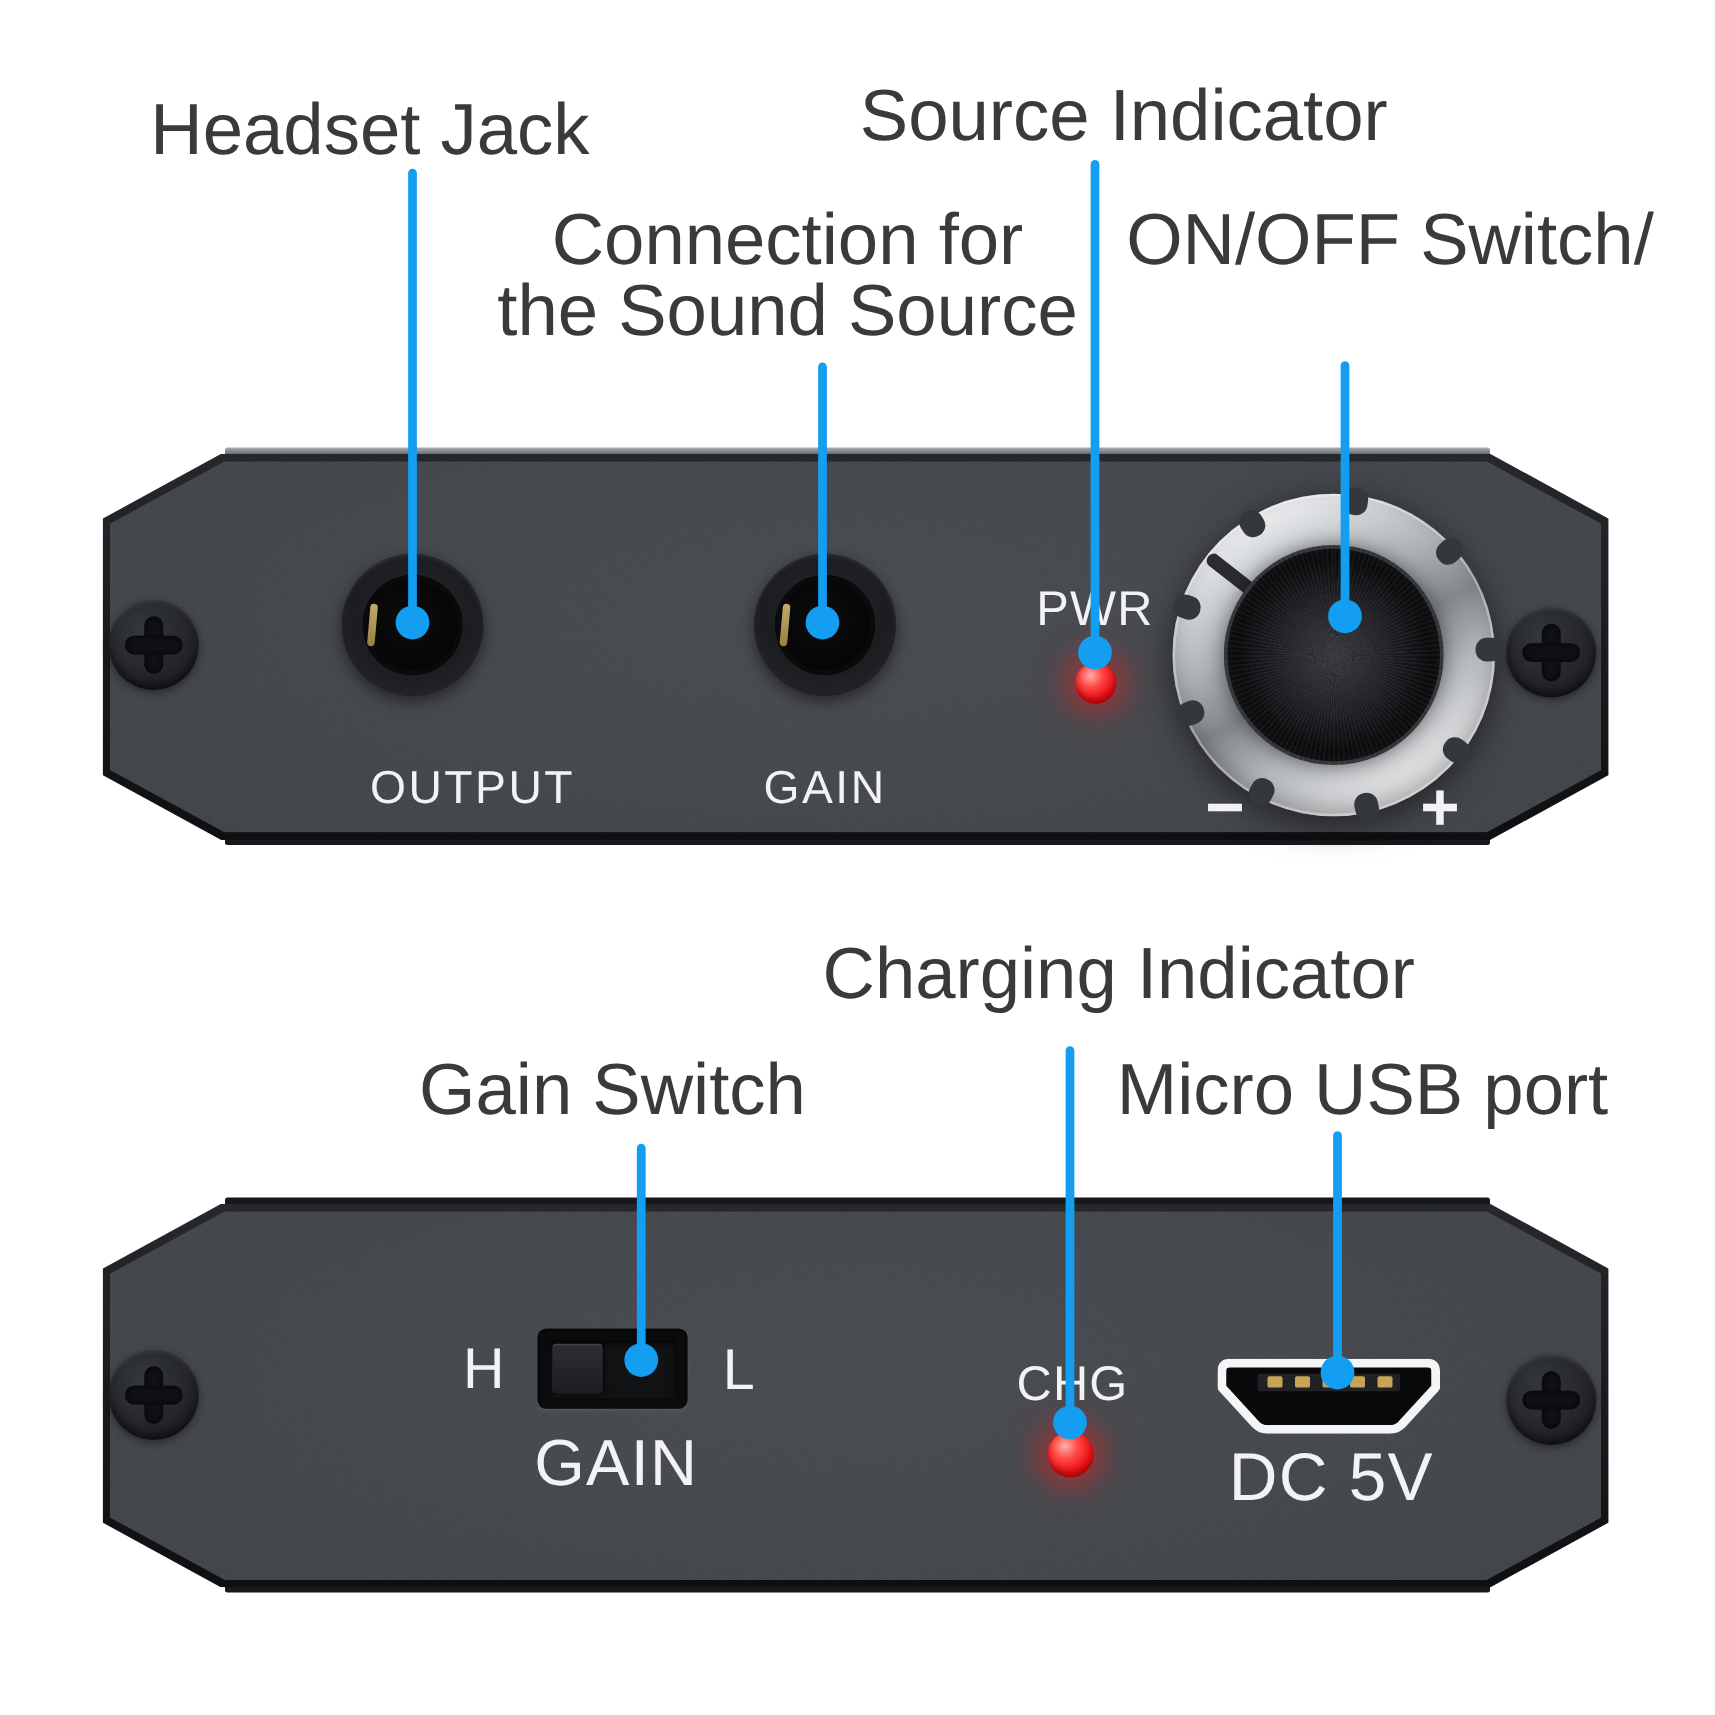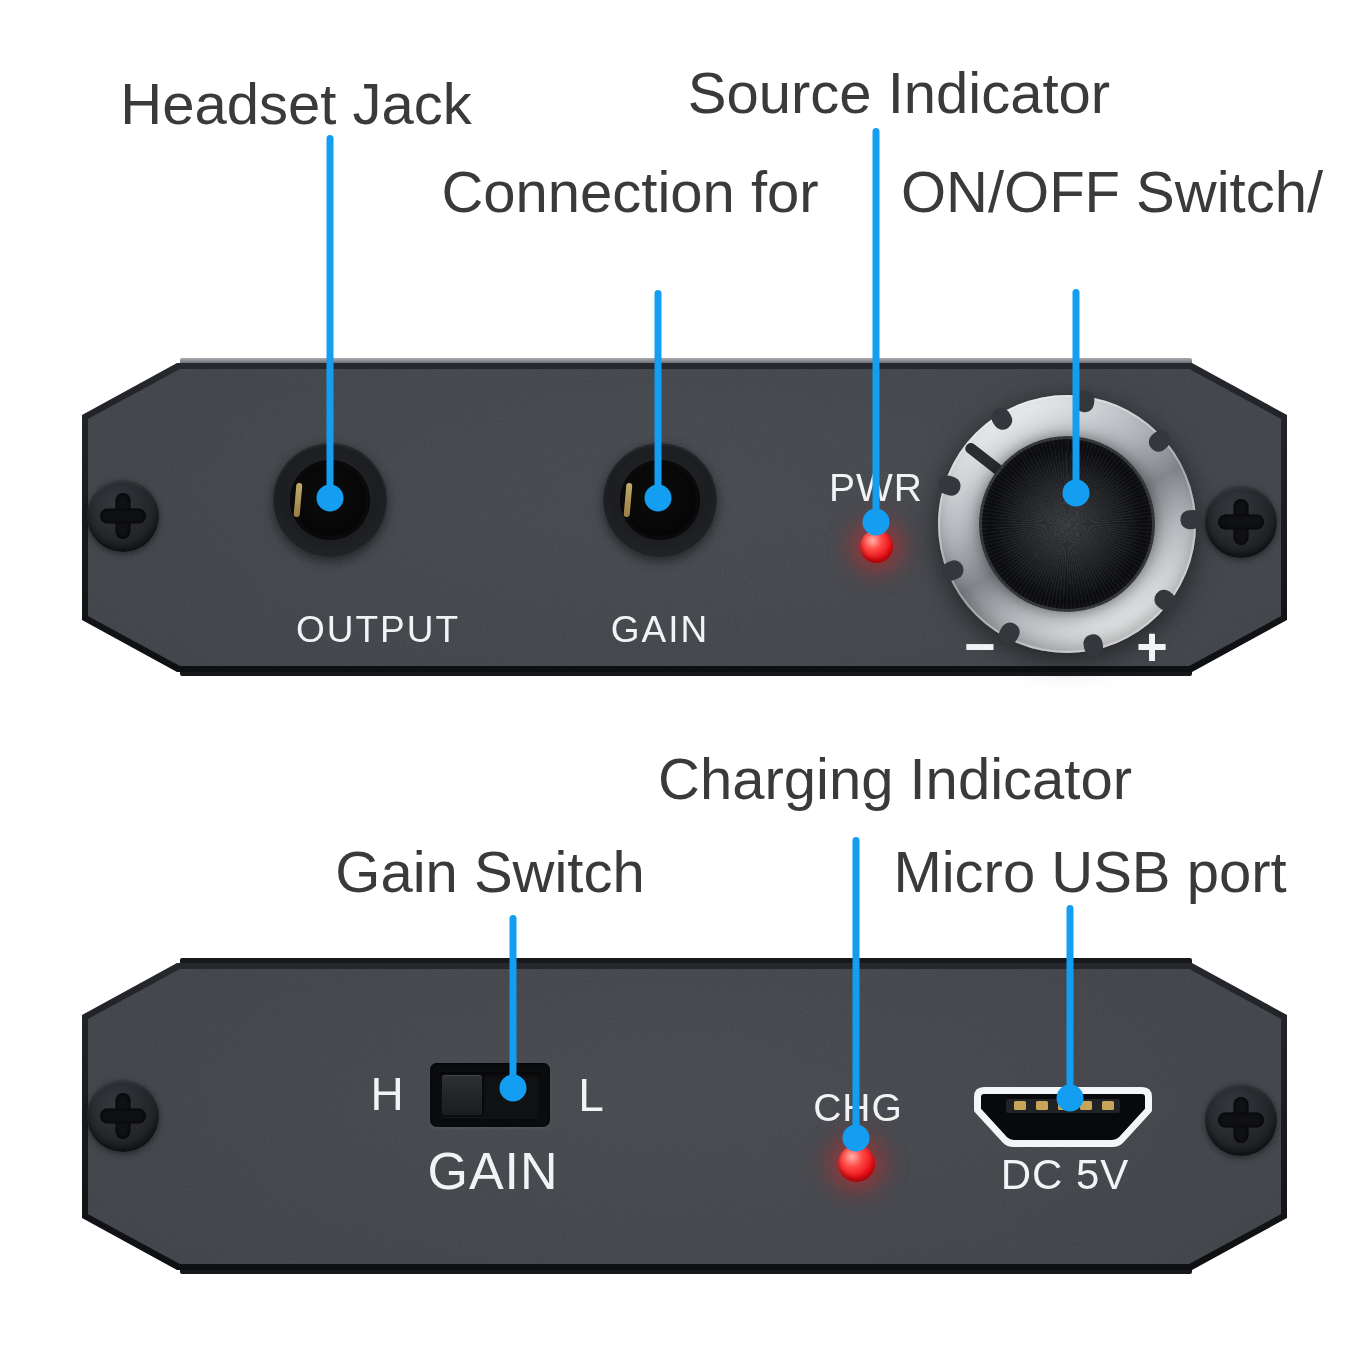--- a/index.html
+++ b/index.html
@@ -62,21 +62,21 @@
     background:radial-gradient(circle at 46% 44%, #0d0d0e 0%, #050506 68%, #151517 100%);
     box-shadow:inset 0 0 0 4px #0a0a0b;}
   .jack-gold{position:absolute;left:22px;top:40px;width:6px;height:34px;border-radius:3px;
     background:linear-gradient(#e0c87f,#b3944a);opacity:.85;transform:rotate(5deg);}
 
   
   .panel-text{position:absolute;color:var(--panel-text);transform:translateX(-50%);white-space:nowrap;}
   .port-label{font-size:37px;letter-spacing:2px;}
   .pwr-label,.chg-label{font-size:39px;letter-spacing:1px;}
   .gain-label{font-size:52px;letter-spacing:1px;}
-  .dc-label{font-size:42px;letter-spacing:1px;}
+  .dc-label{font-size:54px;letter-spacing:1px;}
   .hl-label{font-size:46px;}
   .vol-sign{font-size:54px;font-weight:bold;}
 
   
   .led{position:absolute;border-radius:50%;
     background:radial-gradient(circle at 38% 32%, #ffb0ac 0%, #ff4a45 30%, #ea1118 62%, #b60c12 100%);
     box-shadow:0 0 24px 7px rgba(255,28,28,.5), inset 0 -3px 5px rgba(120,0,0,.6);}
 
   
   .knob{position:absolute;width:258px;height:258px;border-radius:50%;
@@ -113,20 +113,21 @@
         <feColorMatrix in="n" type="matrix" values="0 0 0 0 1  0 0 0 0 1  0 0 0 0 1  0 0 0 0.10 0"></feColorMatrix>
         <feComposite operator="over" in2="SourceGraphic"></feComposite>
       </filter>
     </defs>
   </svg>
 
   <div class="callout-label" style="left:296px;top:64px;margin-top:11px;">Headset Jack</div>
   <div class="callout-label" style="left:899px;top:64px;">Source Indicator</div>
   <div class="callout-label" style="left:630px;top:163px;">
     <div>Connection for</div>
+    <div>the Sound Source</div>
   </div>
   <div class="callout-label" style="left:1112px;top:163px;">
     <div>ON/OFF Switch/</div>
   </div>
 
   <div class="callout-label" style="left:895px;top:750px;">Charging Indicator</div>
   <div class="callout-label" style="left:490px;top:843px;">Gain Switch</div>
   <div class="callout-label" style="left:1090px;top:843px;">Micro USB port</div>
 
   <div class="chassis-strip strip-light" style="top:358px;"></div>

